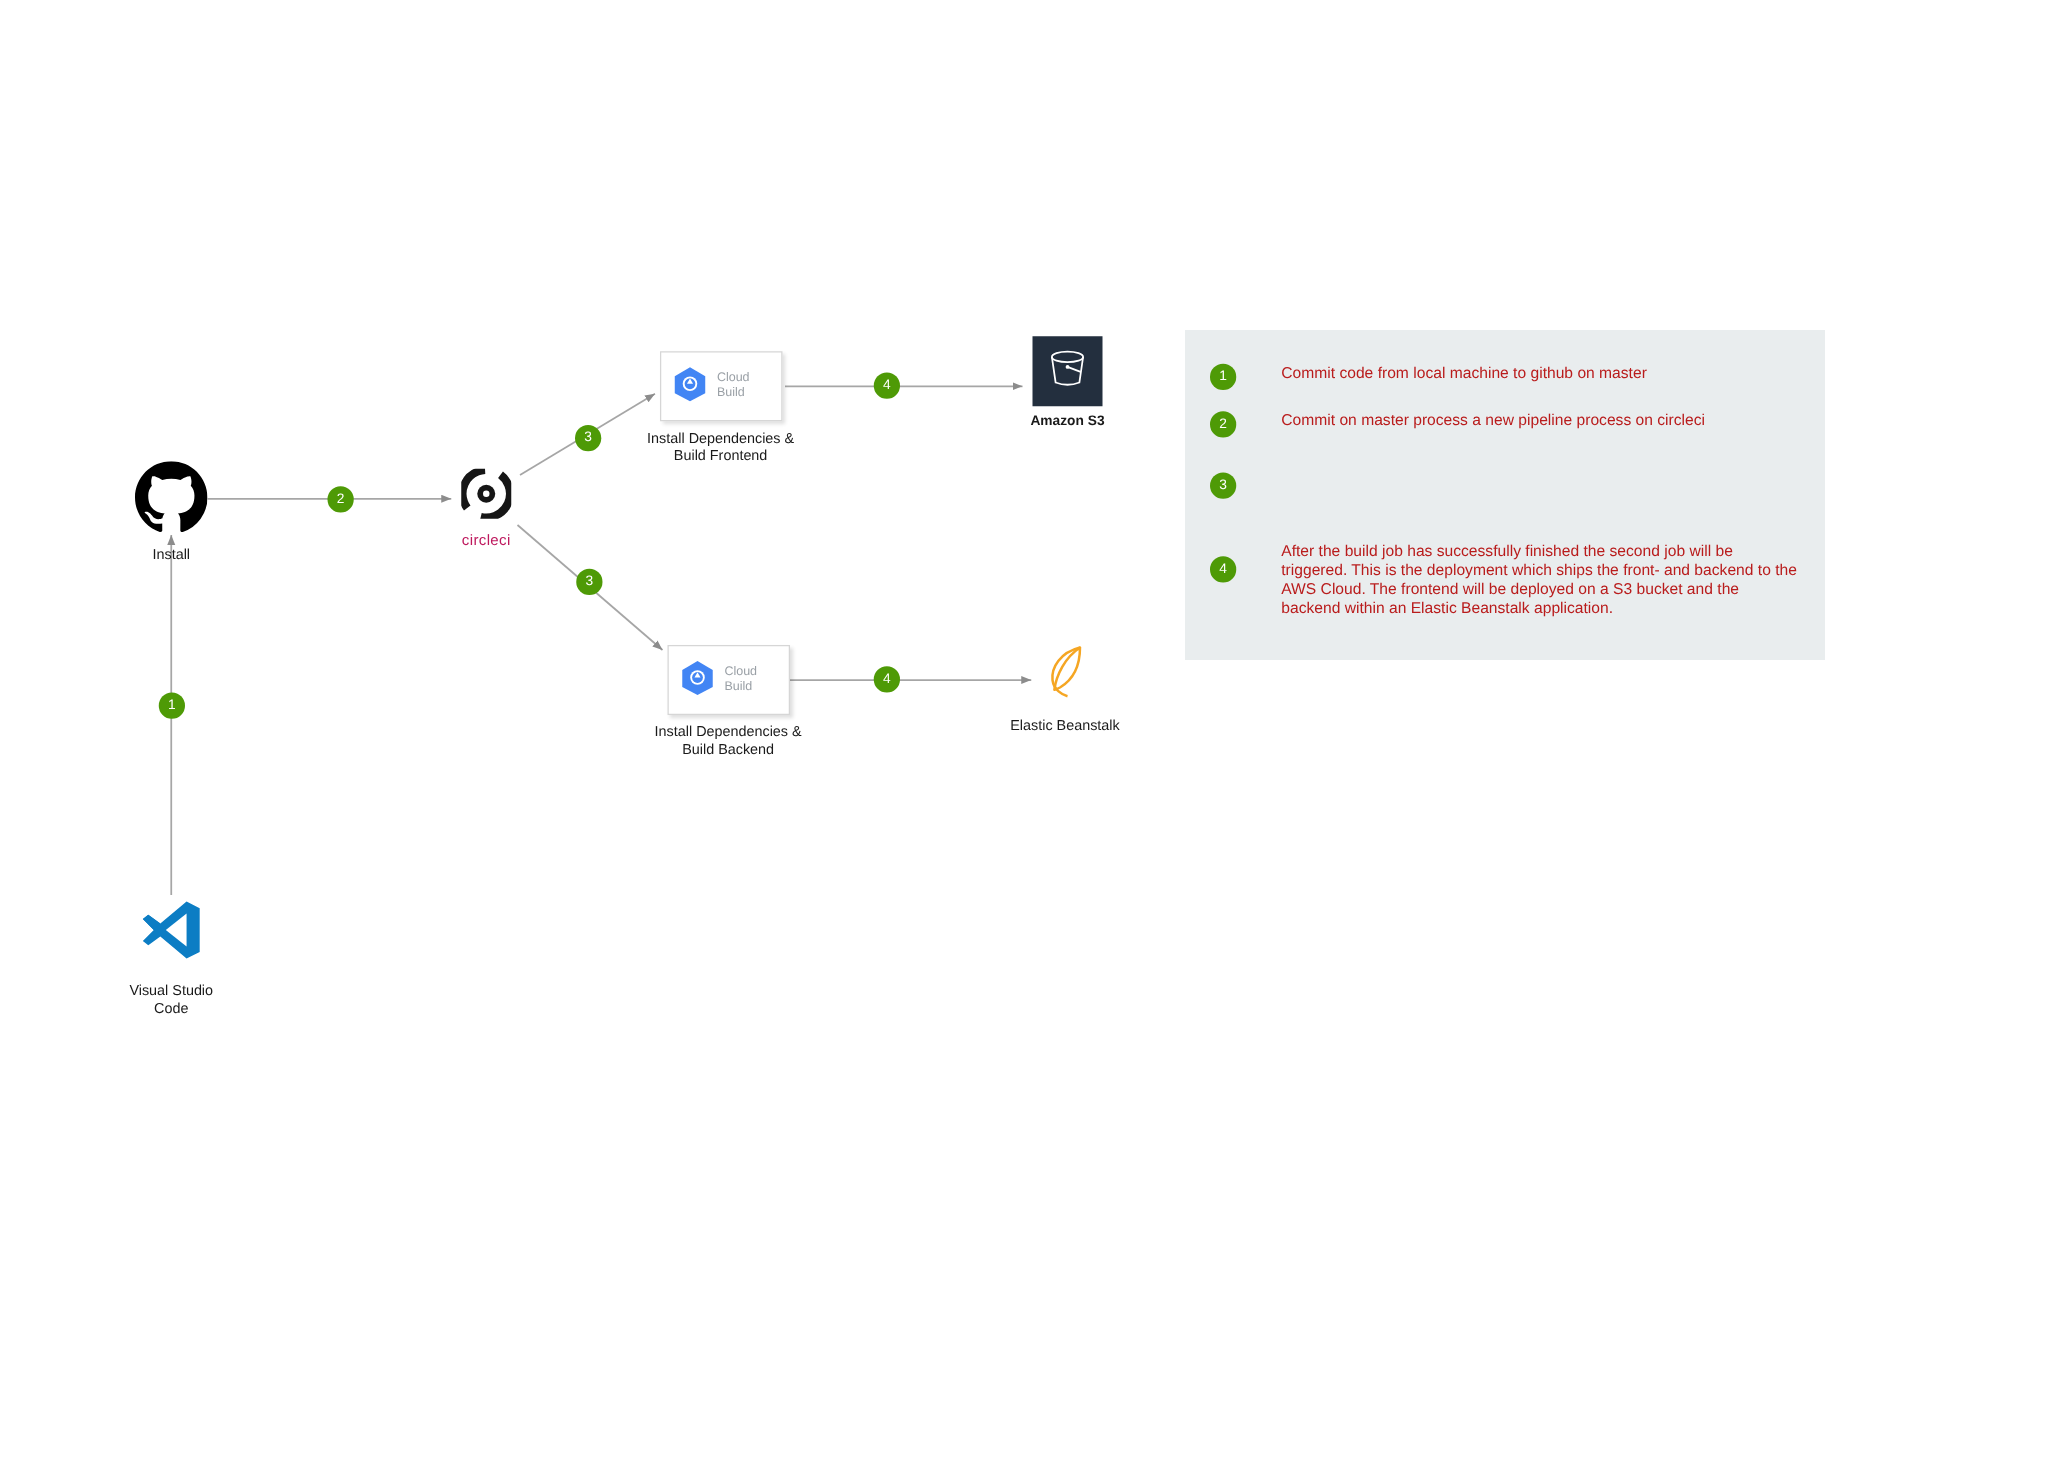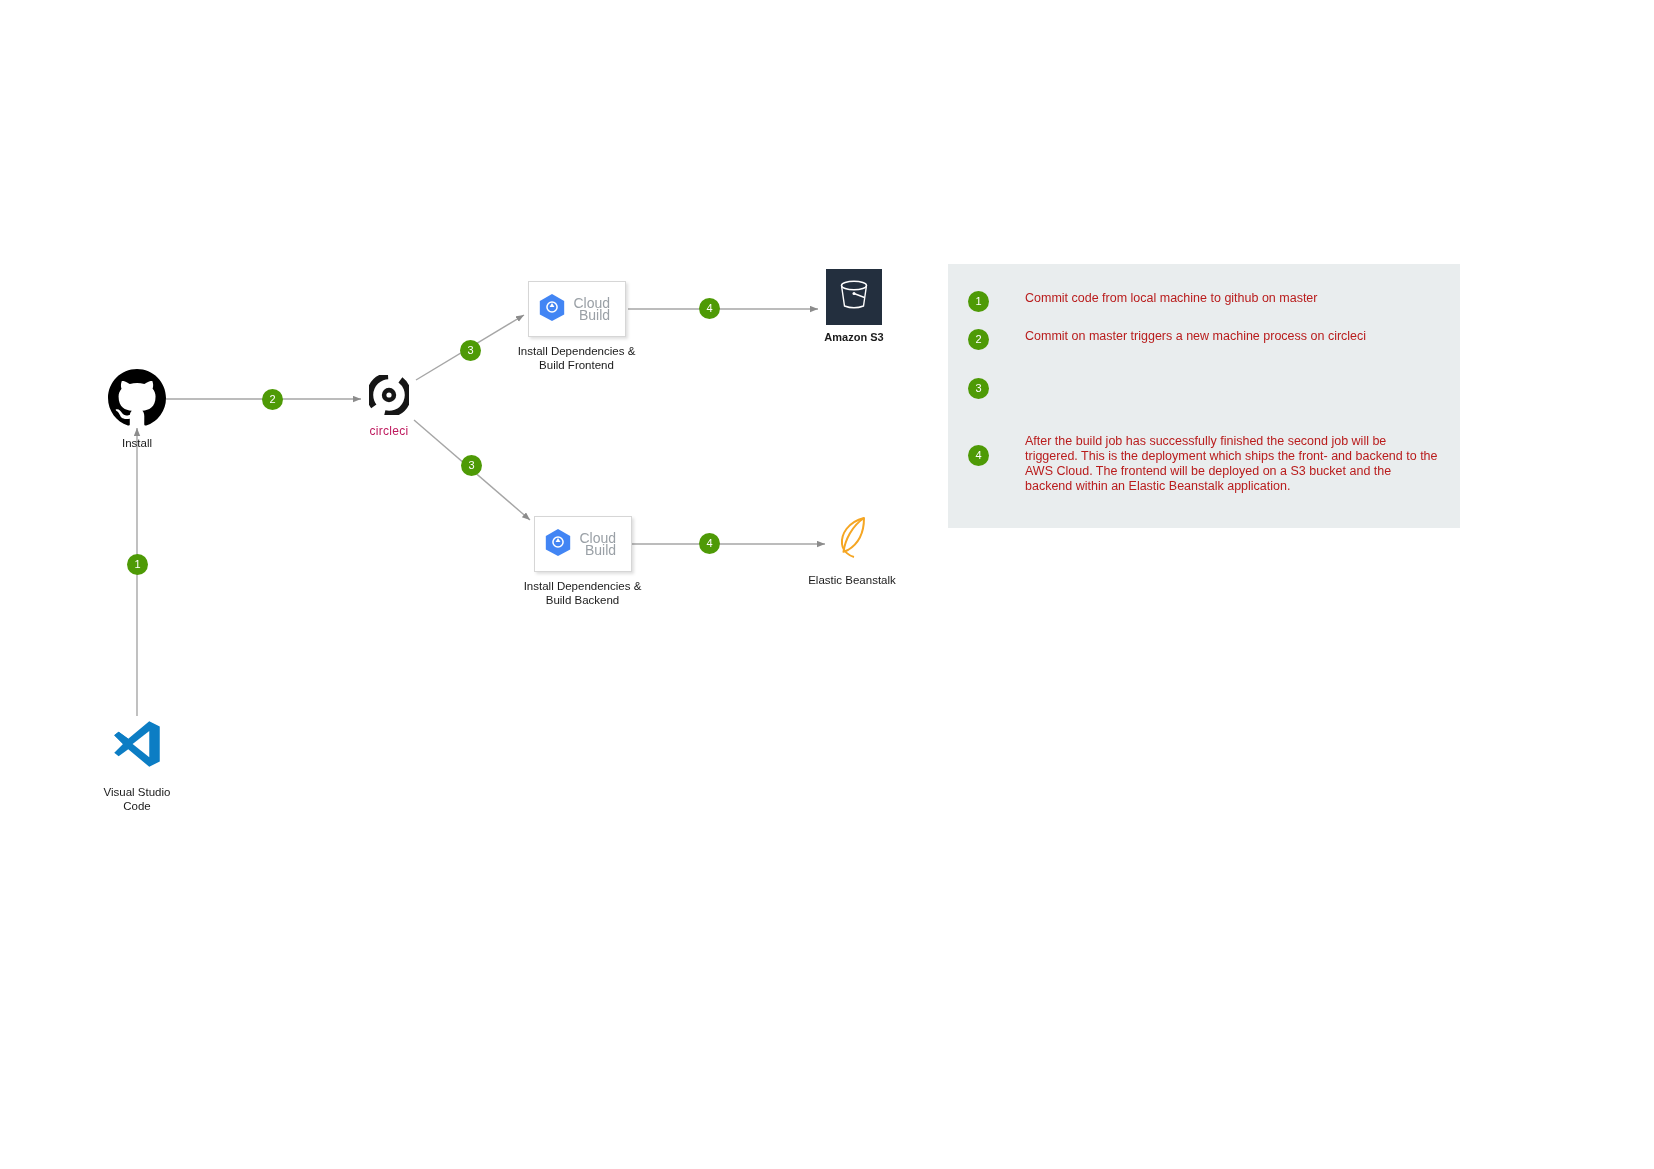--- a/index.html
+++ b/index.html
@@ -64,27 +64,26 @@
     background: #ffffff;
     border: 1px solid #d6d6d6;
     box-shadow: 2px 2px 3px rgba(0,0,0,0.13);
     display: flex;
     align-items: center;
     justify-content: flex-start;
     box-sizing: border-box;
     padding-left: 8px;
   }
   .cb-label {
-    font-size: 14px;
+    font-size: 10px;
     line-height: 12px;
     color: #9aa0a6;
     margin-left: 7px;
     white-space: pre-line;
     font-family: "Liberation Sans", sans-serif;
-    text-align: right;
   }
 
   
   .s3-tile {
     width: 56px;
     height: 56px;
     background: #232f3e;
     display: flex;
     align-items: center;
     justify-content: center;
@@ -261,21 +260,21 @@
 
 <div id="legend">
 
   <div class="legend-row" style="left:20px; top:27px; width:470px;">
     <div class="legend-badge">1</div>
     <div class="legend-text">Commit code from local machine to github on master</div>
   </div>
 
   <div class="legend-row" style="left:20px; top:65px; width:470px;">
     <div class="legend-badge">2</div>
-    <div class="legend-text">Commit on master triggers a new machine process on circleci</div>
+    <div class="legend-text">Commit on master process a new pipeline process on circleci</div>
   </div>
 
   <div class="legend-row" style="left:20px; top:103px; width:470px;">
     <div class="legend-badge" style="margin-top:11px;">3</div>
   </div>
 
   <div class="legend-row" style="left:20px; top:170px; width:470px;">
     <div class="legend-badge" style="margin-top:11px;">4</div>
     <div class="legend-text">After the build job has successfully finished the second job will be triggered. This is the deployment which ships the front- and backend to the AWS Cloud. The frontend will be deployed on a S3 bucket and the backend within an Elastic Beanstalk application.</div>
   </div>

